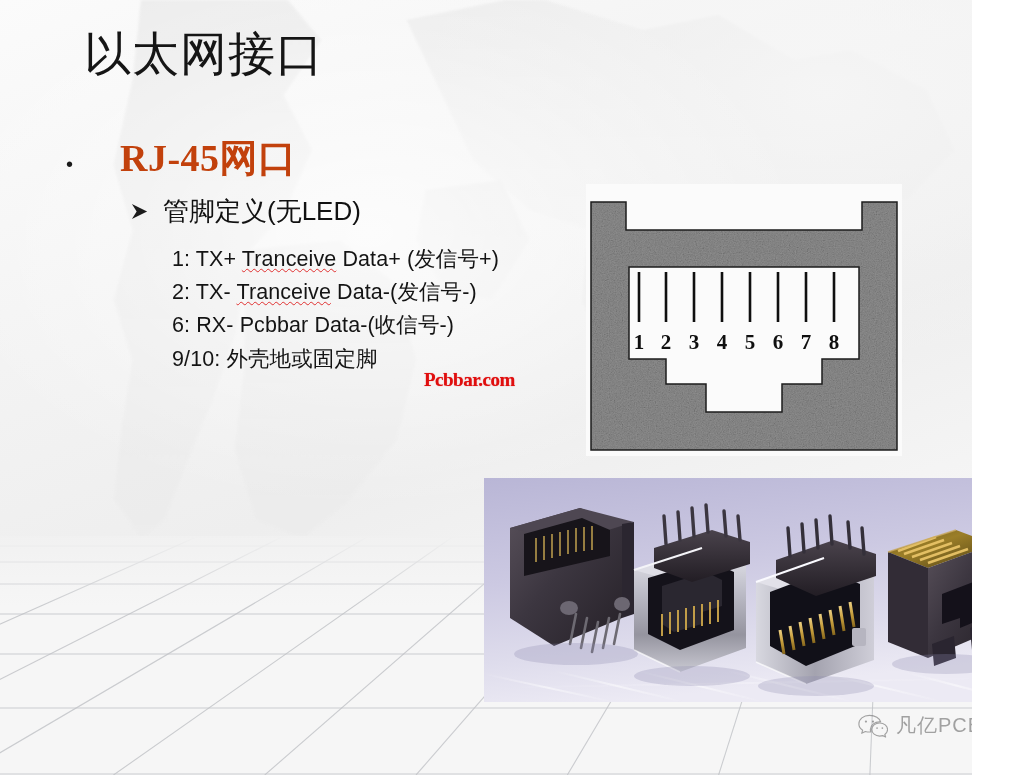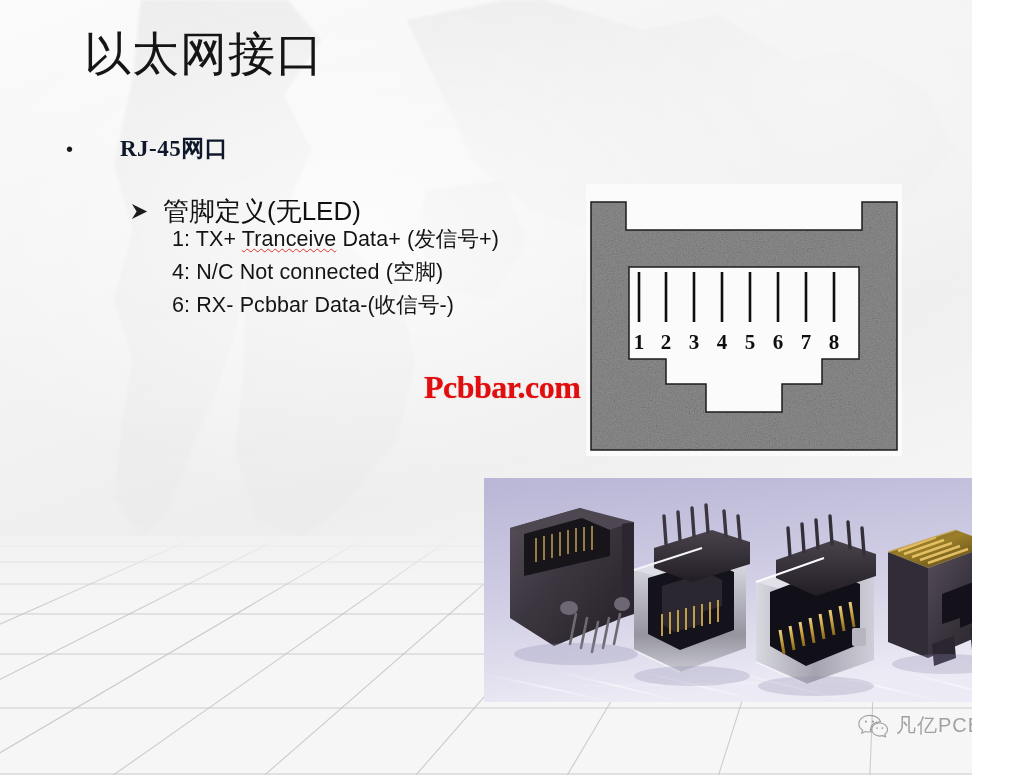--- a/index.html
+++ b/index.html
@@ -87,22 +87,22 @@
   .bullet-l1 .dot {
     font-size: 20px;
     color: #1a1a1a;
     line-height: 1;
     width: 54px;
     display: inline-block;
   }
   .bullet-l1 .txt {
     font-family: "Liberation Serif", "DejaVu Serif", serif;
     font-weight: bold;
-    font-size: 23px;
-    color: #0f172a;
+    font-size: 38px;
+    color: #c2410c;
     letter-spacing: .5px;
     white-space: nowrap;
   }
 
   .bullet-l2 {
     position: absolute;
     left: 130px;
     top: 194px;
     display: flex;
     align-items: center;
@@ -116,21 +116,21 @@
   }
   .bullet-l2 .txt {
     font-size: 26px;
     color: #111;
     white-space: nowrap;
   }
 
   .pin-list {
     position: absolute;
     left: 172px;
-    top: 223px;
+    top: 243px;
     width: 400px;
   }
   .pin-row {
     font-size: 21.5px;
     line-height: 33.2px;
     color: #141414;
     white-space: nowrap;
     letter-spacing: 0.1px;
   }
   .misspell {
@@ -140,21 +140,21 @@
     text-underline-offset: 2px;
   }
 
   
   .watermark {
     position: absolute;
     left: 424px;
     top: 369px;
     font-family: "Liberation Serif", "DejaVu Serif", serif;
     font-weight: bold;
-    font-size: 32px;
+    font-size: 19px;
     color: #e00e0e;
     letter-spacing: -0.5px;
     white-space: nowrap;
     z-index: 6;
     text-shadow: 0 0 1px rgba(224,14,14,.6);
   }
 
   
   .rj45-figure {
     position: absolute;
@@ -283,24 +283,27 @@
       </svg>
     </span>
     <span class="txt">管脚定义(无LED)</span>
   </div>
 
   <div class="pin-list">
     <div class="pin-row">
       <span>1: </span><span>TX+ </span><span class="misspell">Tranceive</span><span> Data+ (发信号+)</span>
     </div>
     <div class="pin-row">
-      <span>4: </span><span>N/C </span><span>Not connected (空脚)</span>
+      <span>2: </span><span>TX- </span><span class="misspell">Tranceive</span><span> Data-(发信号-)</span>
     </div>
     <div class="pin-row">
       <span>6: </span><span>RX- </span><span>Pcbbar Data-(收信号-)</span>
+    </div>
+    <div class="pin-row">
+      <span>9/10: </span><span>外壳地或固定脚</span>
     </div>
   </div>
 
   <div class="watermark">Pcbbar.com</div>
 
   <div class="rj45-figure">
     <svg viewBox="0 0 316 272" preserveAspectRatio="none" aria-hidden="true">
       <defs>
         <filter id="grain" x="0" y="0" width="100%" height="100%">
           <feTurbulence type="fractalNoise" baseFrequency="0.85" numOctaves="3" seed="7" result="n"></feTurbulence>

